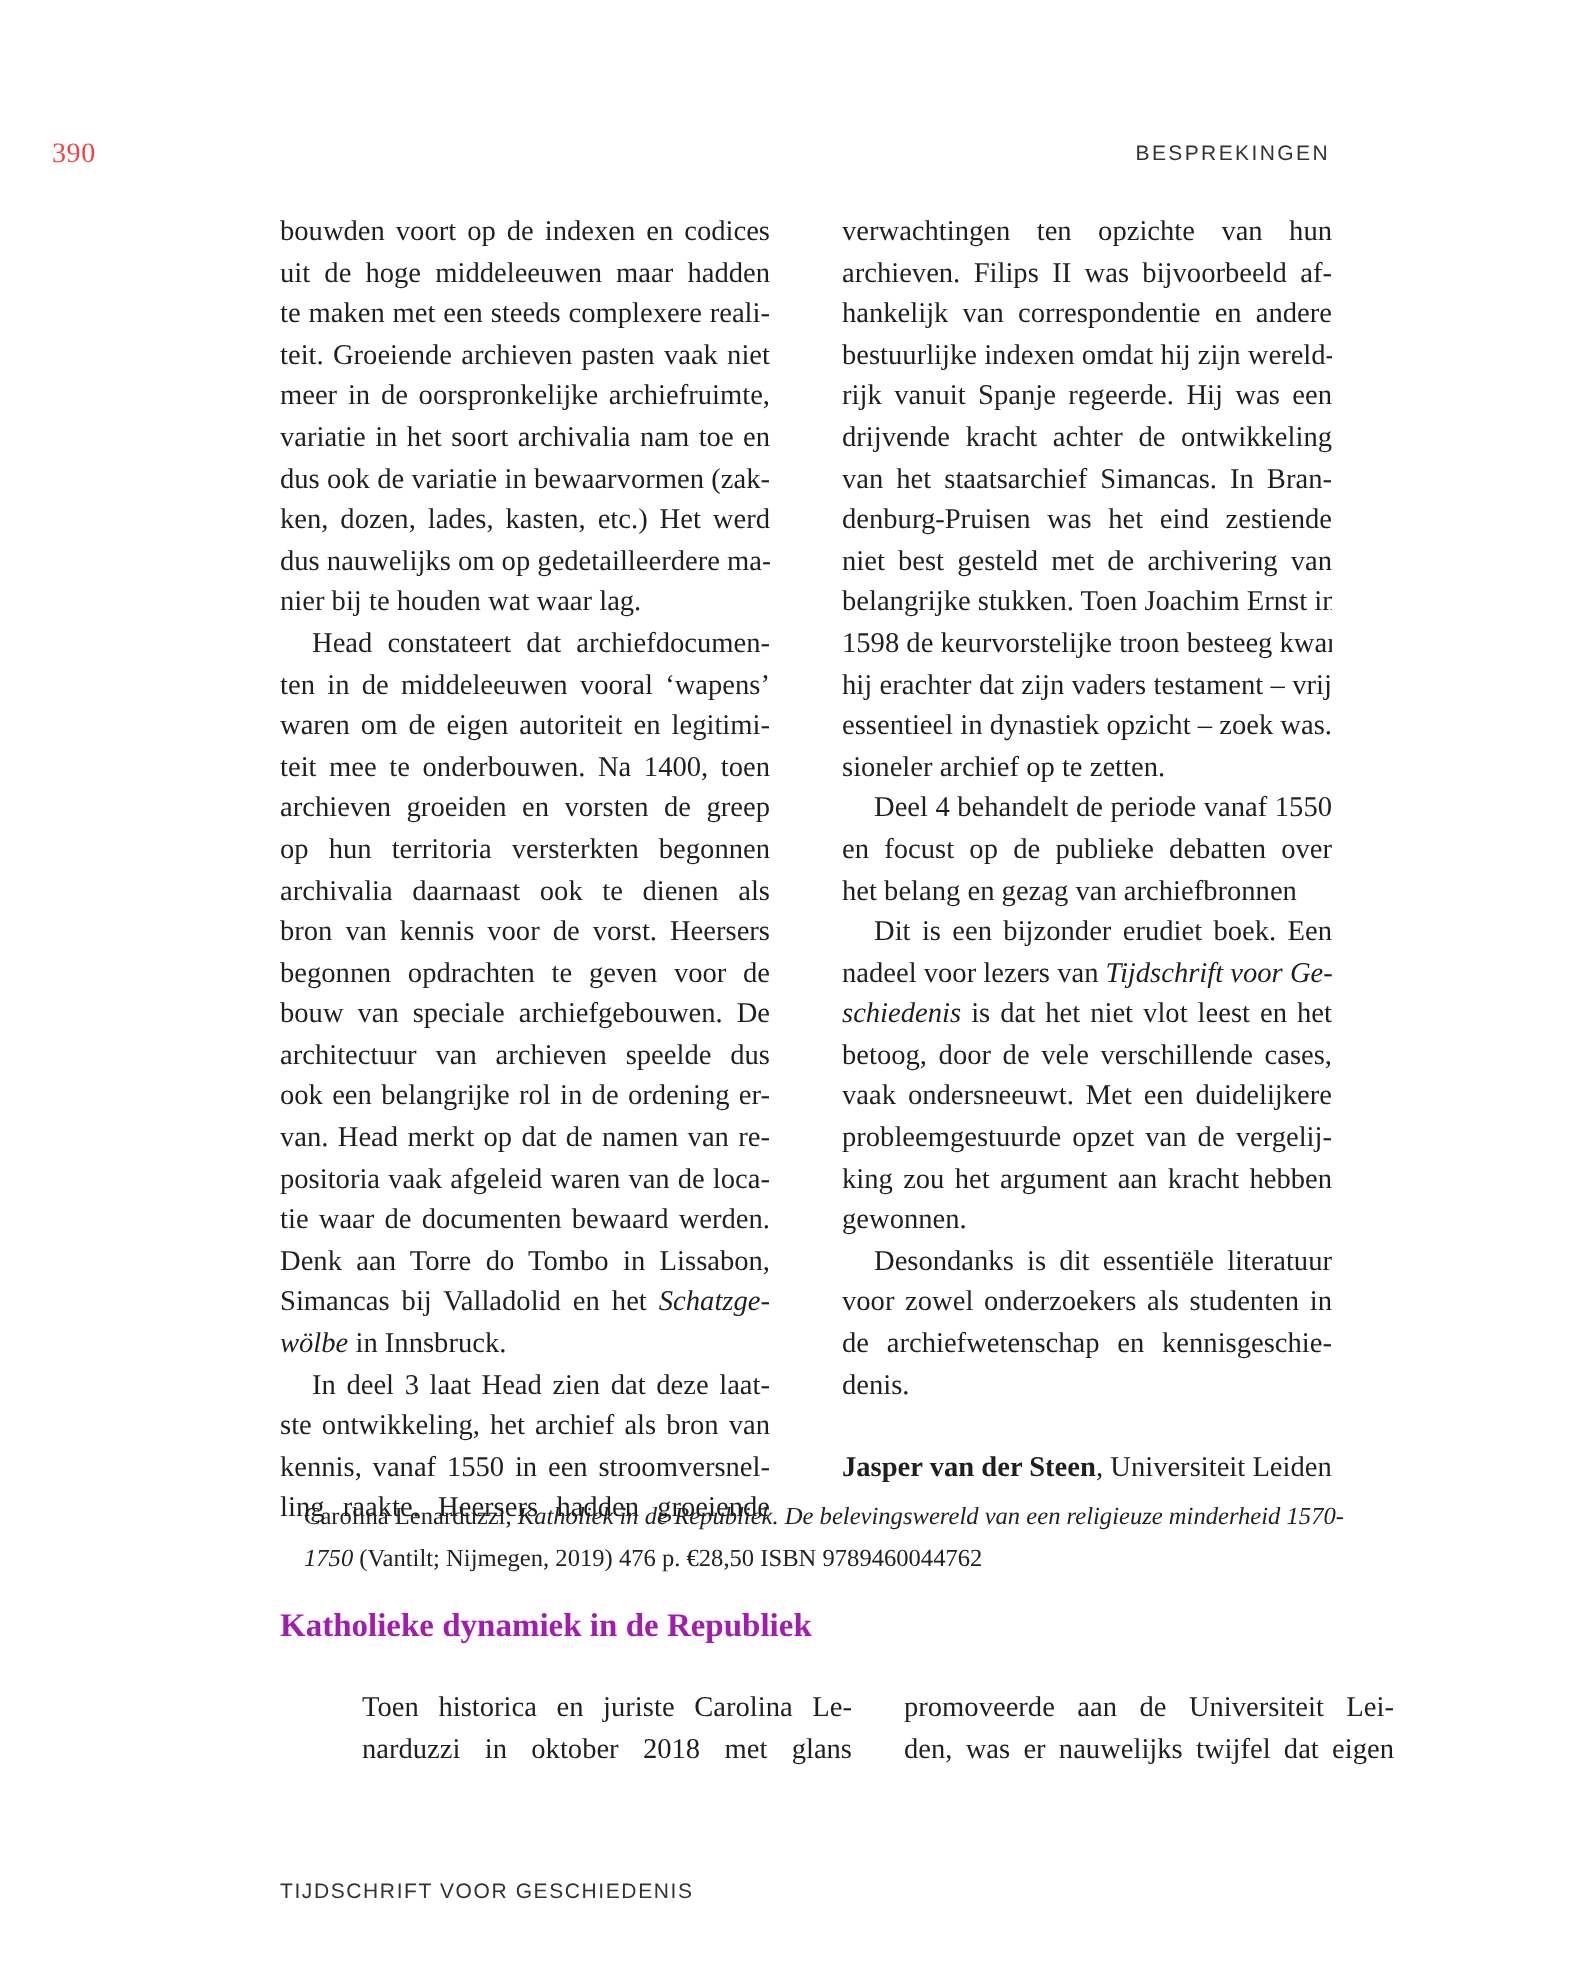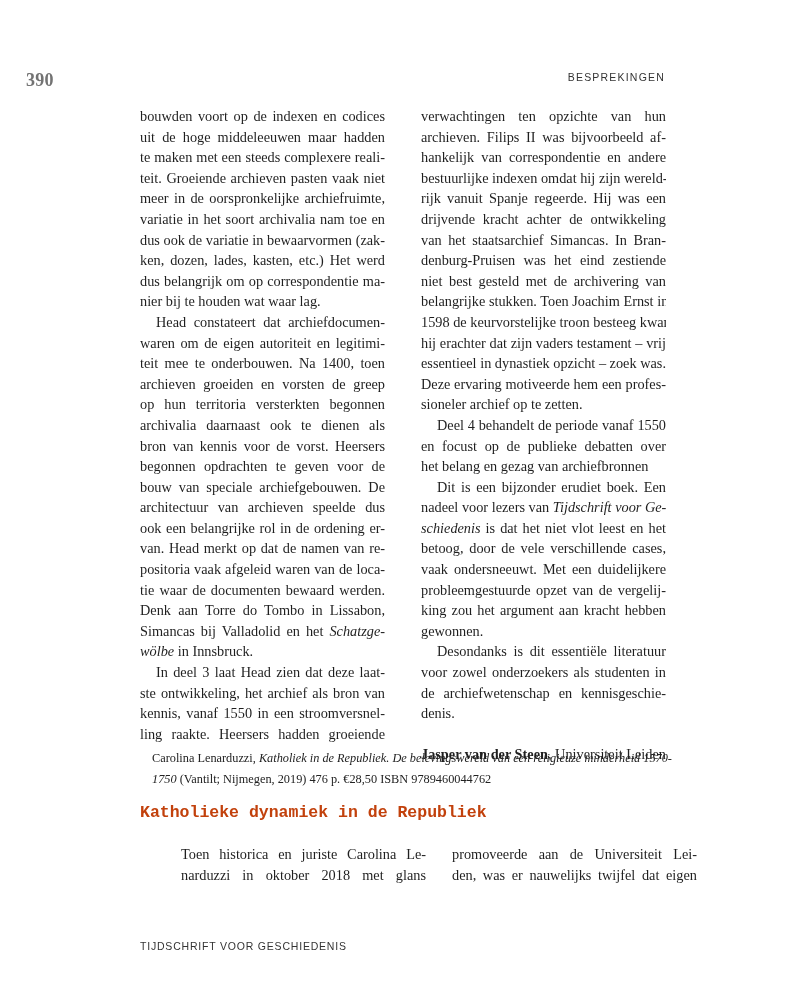--- a/index.html
+++ b/index.html
@@ -1,32 +1,32 @@
 <!DOCTYPE html>
 <html><head>
 <meta charset="utf-8">
 <style>
   html, body { margin: 0; padding: 0; background: #ffffff; }
   body { width: 794px; height: 983px; position: relative; overflow: hidden;
          font-family: "DejaVu Serif", "Liberation Serif", serif; color: #1f1f1f; }
-  .page-number { position: absolute; left: 26px; top: 70px; font-size: 18px; color: #737373;
-                 font-family: "Liberation Serif", serif; letter-spacing: 0.3px; font-weight: bold; }
+  .page-number { position: absolute; left: 26px; top: 70px; font-size: 14px; color: #ef4444;
+                 font-family: "Liberation Serif", serif; letter-spacing: 0.3px; }
   .running-head { position: absolute; right: 129px; top: 71px; font-size: 10.5px;
                   letter-spacing: 1.2px; color: #333; font-family: "Liberation Sans", sans-serif; }
   .col { position: absolute; top: 106px; width: 245px; font-size: 14.3px; line-height: 20.6px;
          text-align: justify; hyphens: manual; font-family: "Liberation Serif", serif; }
   .col-left { left: 140px; }
   .col-right { left: 421px; }
   .signature { margin-top: 20.6px !important; text-align: left; }
   .signature b { font-weight: bold; }
   .ref { position: absolute; left: 140px; top: 748px; width: 525px; font-size: 12.3px;
          line-height: 21px; font-family: "Liberation Serif", serif; color: #222; margin-left: 12px; }
   .ref i { font-style: italic; }
   .section-title { position: absolute; left: 140px; top: 803px; font-size: 16.5px; font-weight: bold;
-                   font-family: Liberation Mono, monospace; color: #c2410c; margin: 0; }
+                   font-family: Liberation Serif, serif; color: #a21caf; margin: 0; }
   .col2 { position: absolute; top: 844px; width: 245px; font-size: 14.3px; line-height: 20.6px;
           text-align: justify; font-family: "Liberation Serif", serif; }
   .col2-left { left: 140px; margin-left: 41px; }
   .col2-right { left: 421px; margin-left: 31px; }
   .footer { position: absolute; left: 140px; top: 940px; font-size: 10.5px; letter-spacing: 0.8px;
             color: #333; font-family: "Liberation Sans", sans-serif; }
   .line { display: block; text-align: justify; text-align-last: justify; white-space: nowrap; overflow: hidden; }
   .line.last { text-align-last: left; }
   .line.ind { padding-left: 16px; }
 </style>
@@ -38,23 +38,24 @@
 
 <div class="col col-left" id="r1-left">
     <span class="line">bouwden voort op de indexen en codices</span>
     <span class="line">uit de hoge middeleeuwen maar hadden</span>
     <span class="line">te maken met een steeds complexere reali-</span>
     <span class="line">teit. Groeiende archieven pasten vaak niet</span>
     <span class="line">meer in de oorspronkelijke archiefruimte,</span>
     <span class="line">variatie in het soort archivalia nam toe en</span>
     <span class="line">dus ook de variatie in bewaarvormen (zak-</span>
     <span class="line">ken, dozen, lades, kasten, etc.) Het werd</span>
-    <span class="line">dus belangrijk om op correspondentie ma-</span>
+    <span class="line">dus nauwelijks om op gedetailleerdere ma-</span>
     <span class="line last">nier bij te houden wat waar lag.</span>
     <span class="line ind">Head constateert dat archiefdocumen-</span>
+    <span class="line">ten in de middeleeuwen vooral ‘wapens’</span>
     <span class="line">waren om de eigen autoriteit en legitimi-</span>
     <span class="line">teit mee te onderbouwen. Na 1400, toen</span>
     <span class="line">archieven groeiden en vorsten de greep</span>
     <span class="line">op hun territoria versterkten begonnen</span>
     <span class="line">archivalia daarnaast ook te dienen als</span>
     <span class="line">bron van kennis voor de vorst. Heersers</span>
     <span class="line">begonnen opdrachten te geven voor de</span>
     <span class="line">bouw van speciale archiefgebouwen. De</span>
     <span class="line">architectuur van archieven speelde dus</span>
     <span class="line">ook een belangrijke rol in de ordening er-</span>
@@ -76,21 +77,20 @@
     <span class="line">bestuurlijke indexen omdat hij zijn wereld-</span>
     <span class="line">rijk vanuit Spanje regeerde. Hij was een</span>
     <span class="line">drijvende kracht achter de ontwikkeling</span>
     <span class="line">van het staatsarchief Simancas. In Bran-</span>
     <span class="line">denburg-Pruisen was het eind zestiende</span>
     <span class="line">niet best gesteld met de archivering van</span>
     <span class="line">belangrijke stukken. Toen Joachim Ernst in</span>
     <span class="line">1598 de keurvorstelijke troon besteeg kwam</span>
     <span class="line">hij erachter dat zijn vaders testament – vrij</span>
     <span class="line">essentieel in dynastiek opzicht – zoek was.</span>
-    <span class="line">Deze ervaring motiveerde hem een profes-</span>
     <span class="line last">sioneler archief op te zetten.</span>
     <span class="line ind">Deel 4 behandelt de periode vanaf 1550</span>
     <span class="line">en focust op de publieke debatten over</span>
     <span class="line last">het belang en gezag van archiefbronnen</span>
     <span class="line ind">Dit is een bijzonder erudiet boek. Een</span>
     <span class="line">nadeel voor lezers van <i>Tijdschrift voor Ge-</i></span>
     <span class="line"><i>schiedenis</i> is dat het niet vlot leest en het</span>
     <span class="line">betoog, door de vele verschillende cases,</span>
     <span class="line">vaak ondersneeuwt. Met een duidelijkere</span>
     <span class="line">probleemgestuurde opzet van de vergelij-</span>

